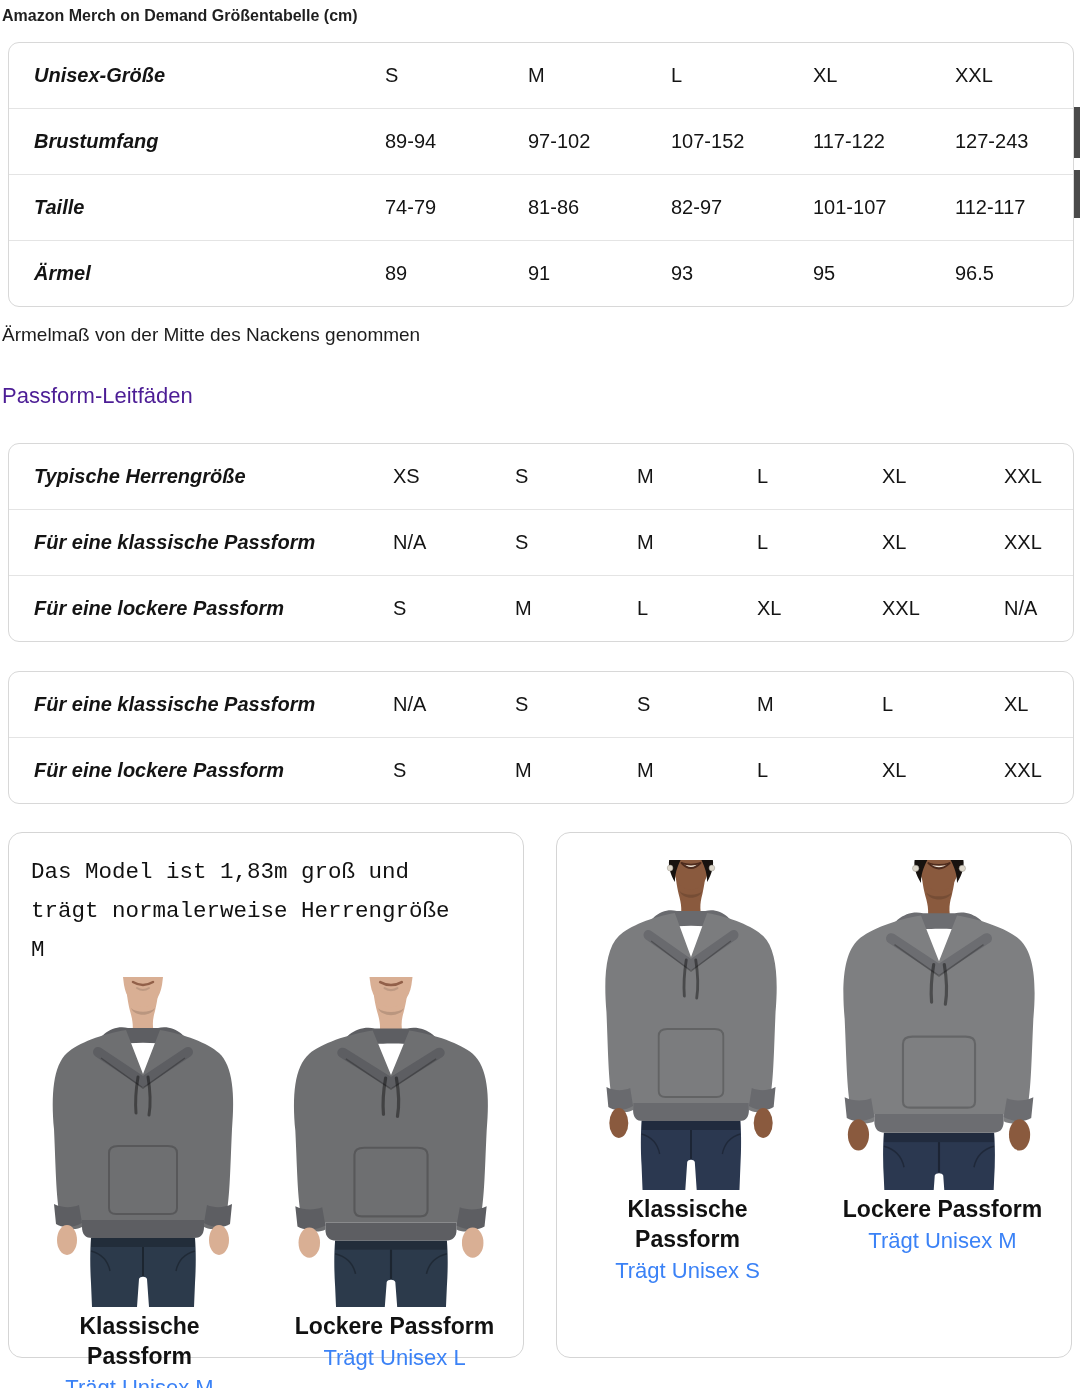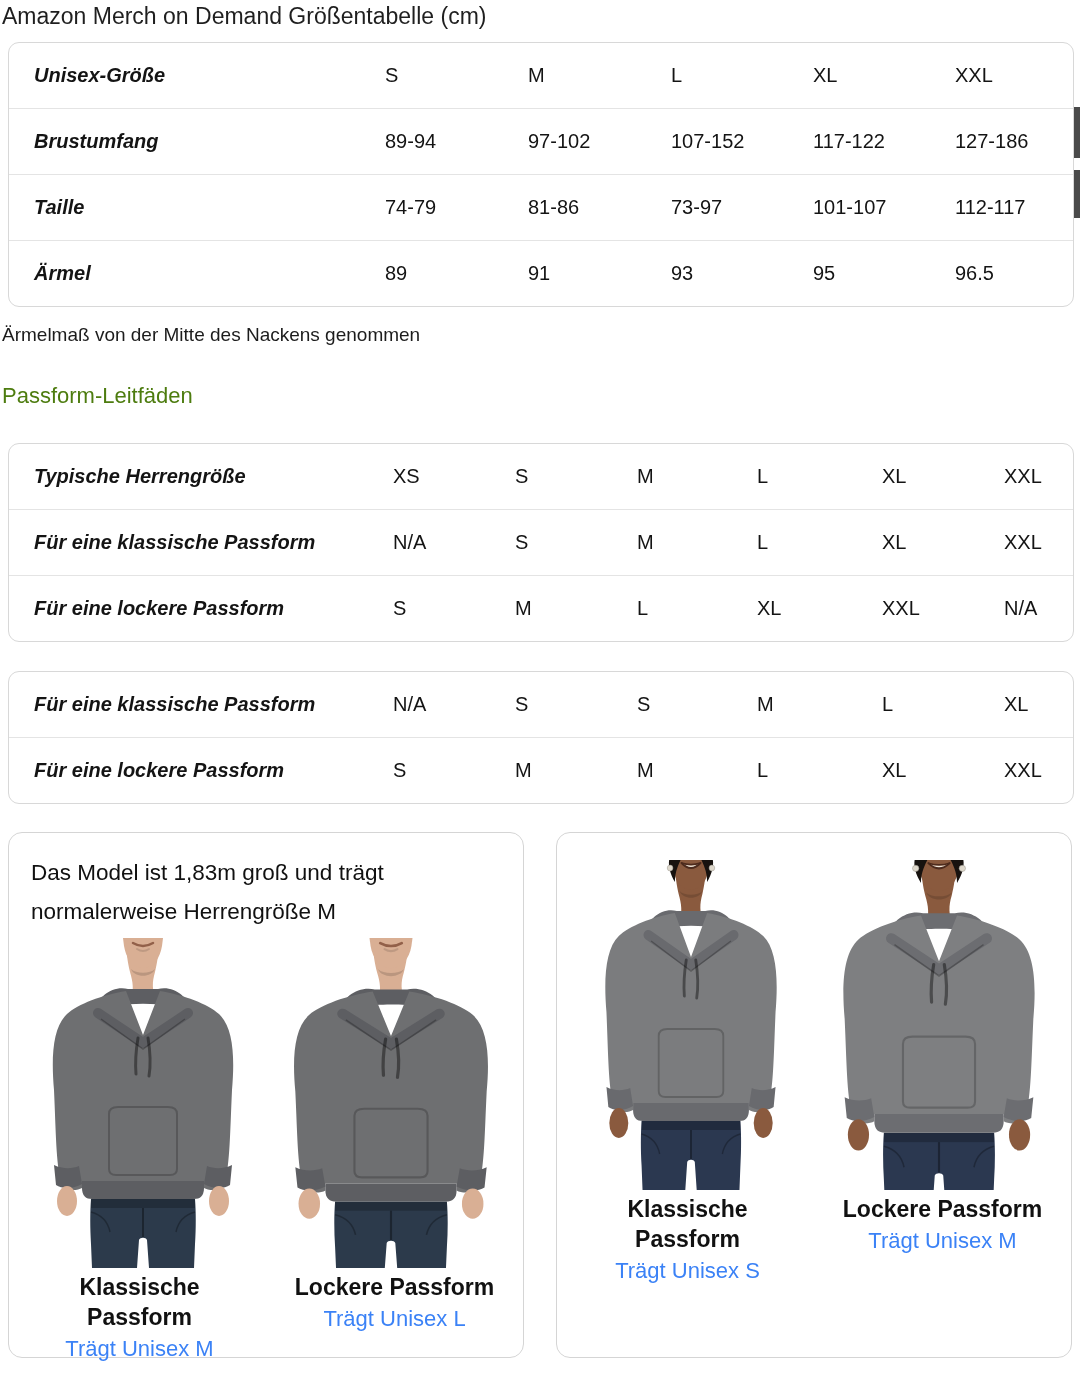--- a/index.html
+++ b/index.html
@@ -2,46 +2,46 @@
 <html style="--hoodie-gray-men: #6e6f71; --hoodie-gray-women: #7b7c7e; --jeans-navy: #2c3a4b; --skin-light: #d9af94; --skin-dark: #8a5a3e; --table-border: #d8d8d8; --row-separator: #e4e4e4; --text-dark: #151515; --scrollbar-dark: #4a4a4a;"><head>
 <meta charset="utf-8">
 <style>
   html,body{margin:0;padding:0;background:#fff;}
   body{
     width:1080px;height:1388px;position:relative;overflow:hidden;
     font-family:"Liberation Sans","DejaVu Sans",sans-serif;
     color:#151515;-webkit-font-smoothing:antialiased;
   }
   .page-title{
-    font-size:23px;font-weight:400;line-height:28px;
+    font-size:16px;font-weight:700;line-height:28px;
     margin:2px 0 5px 2px;color:#1f1f1f;
   }
   table.chart{
     width:1064px;margin-left:8px;border-collapse:separate;border-spacing:0;
     border:1px solid #d8d8d8;border-radius:11px;table-layout:fixed;
   }
   table.chart td{
     height:63px;vertical-align:middle;font-size:20px;color:#141414;
     border-bottom:1px solid #e4e4e4;white-space:nowrap;overflow:hidden;
   }
   table.chart tr:last-child td{border-bottom:none;}
   td.lbl{font-weight:700;padding-left:25px;font-style:italic;}
   td.val{font-weight:400;padding-left:4px;}
   .size-table{margin-top:12px;}
   .note{font-size:19px;color:#1c1c1c;margin:16px 4px 0 2px;line-height:24px;}
-  .fit-heading{font-size:22px;font-weight:400;color:#4d7c0f;margin:36px 0 0 2px;line-height:26px;}
+  .fit-heading{font-size:22px;font-weight:400;color:#4c1d95;margin:36px 0 0 2px;line-height:26px;}
   .fit-table-men{margin-top:34px;}
   .fit-table-women{margin-top:29px;}
   .cards{display:flex;gap:32px;margin:28px 0 0 8px;width:1064px;}
   .card{
     box-sizing:border-box;width:516px;height:526px;
     border:1px solid #d5d5d5;border-radius:14px;
     padding:20px 20px 16px 22px;background:#fff;
   }
-  .card-desc{font-size:22.5px;line-height:39px;color:#111;max-width:432px;}
+  .card-desc{font-size:22.5px;line-height:39px;color:#111;max-width:432px;font-family:Liberation Mono, monospace;}
   .models-row{display:flex;justify-content:center;gap:38px;margin-top:7px;}
   .models-row svg{display:block;}
   .captions-row{display:flex;justify-content:center;gap:38px;margin-top:4px;}
   .caption{width:220px;text-align:center;}
   .fit-label{font-size:23px;font-weight:700;line-height:30px;color:#111;}
   .size-label{font-size:22px;font-weight:400;line-height:34px;color:#3b82f6;}
   .scroll-thumb{position:absolute;right:0;width:6px;background:var(--scrollbar-dark,#4a4a4a);}
   .thumb-1{top:107px;height:51px;}
   .thumb-2{top:170px;height:48px;}
   .defs-holder{position:absolute;width:0;height:0;overflow:hidden;}
@@ -126,27 +126,27 @@
     <td class="val">L</td>
     <td class="val">XL</td>
     <td class="val">XXL</td>
   </tr>
   <tr>
     <td class="lbl">Brustumfang</td>
     <td class="val">89-94</td>
     <td class="val">97-102</td>
     <td class="val">107-152</td>
     <td class="val">117-122</td>
-    <td class="val">127-186</td>
+    <td class="val">127-243</td>
   </tr>
   <tr>
     <td class="lbl">Taille</td>
     <td class="val">74-79</td>
     <td class="val">81-86</td>
-    <td class="val">73-97</td>
+    <td class="val">82-97</td>
     <td class="val">101-107</td>
     <td class="val">112-117</td>
   </tr>
   <tr>
     <td class="lbl">Ärmel</td>
     <td class="val">89</td>
     <td class="val">91</td>
     <td class="val">93</td>
     <td class="val">95</td>
     <td class="val">96.5</td>

